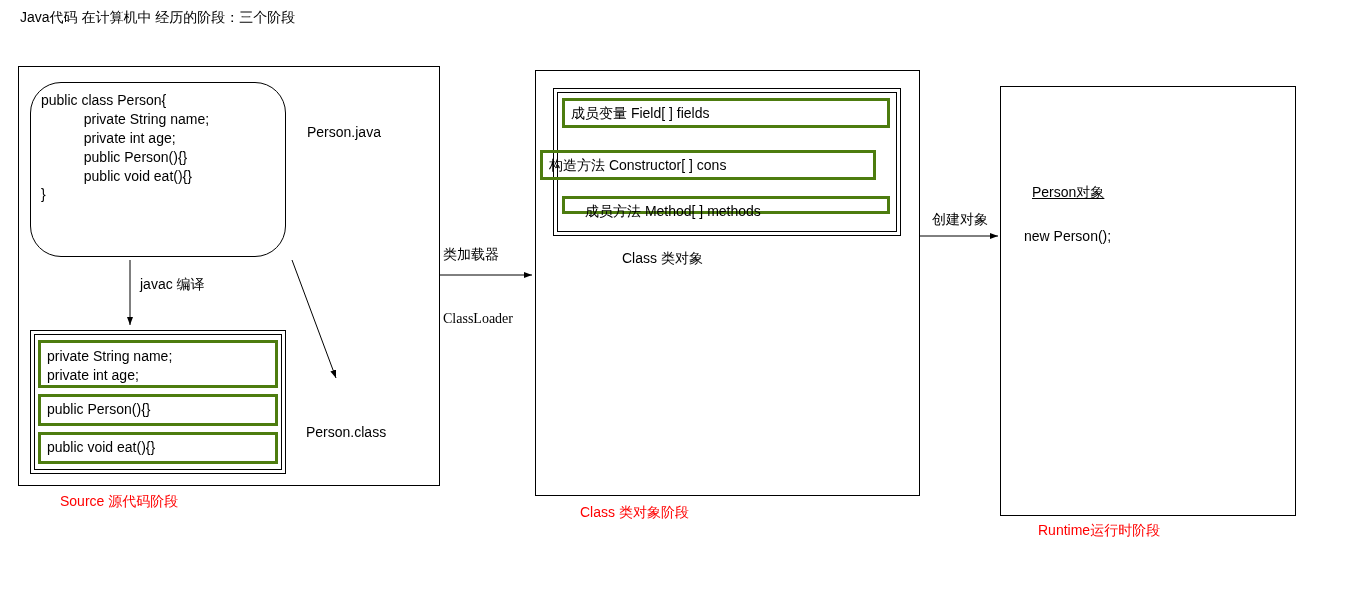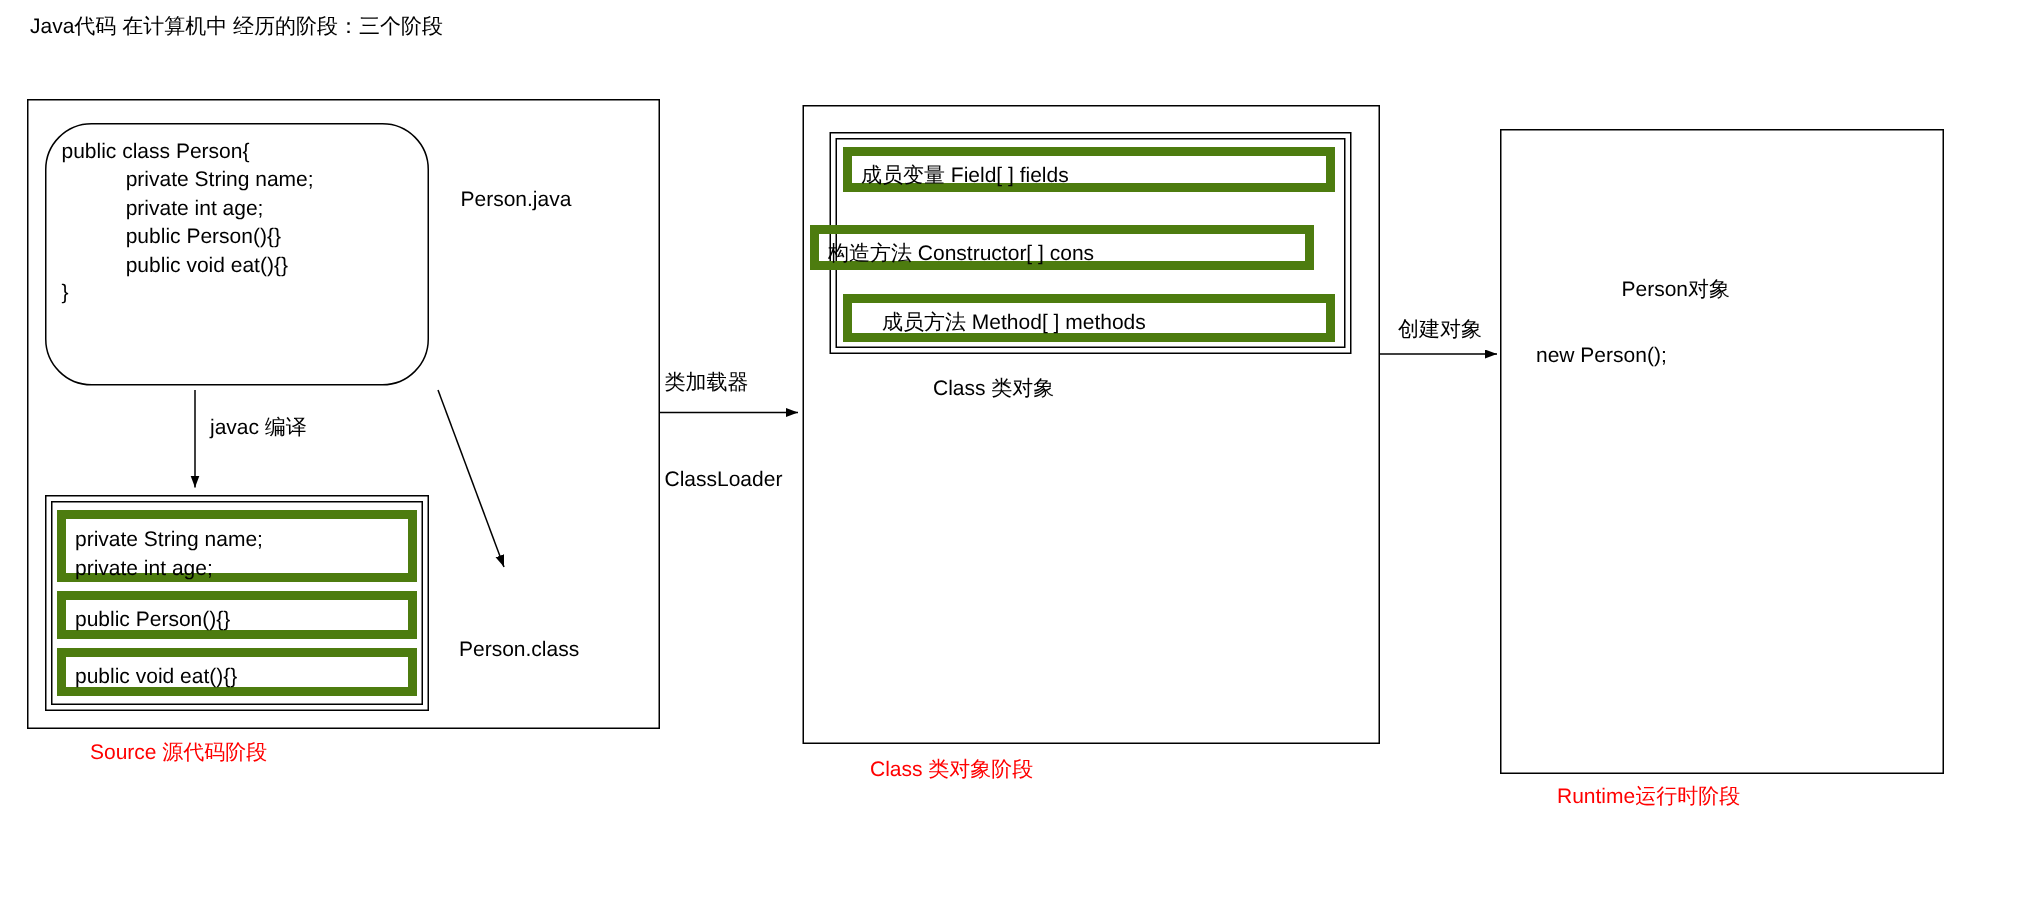--- a/index.html
+++ b/index.html
@@ -27,21 +27,21 @@
     position: absolute;
     padding: 3px;
   }
   .double-box > .dbl-inner {
     border: 1px solid #000;
     width: 100%;
     height: 100%;
     box-sizing: border-box;
   }
   .cell {
-    border: 6px solid #4d7c0f;
+    border: 3px solid #4d7c0f;
     position: absolute;
     padding: 4px 6px;
     box-sizing: border-box;
   }
   .red { color: #f00; }
   svg.arrows { position: absolute; top: 0; left: 0; pointer-events: none; }
   .code-line { white-space: pre; }
 </style>
 </head>
 <body>
@@ -78,46 +78,46 @@
 <div class="cell" style="left:38px; top:394px; width:240px; height:32px;">
   <span>public Person(){}</span>
 </div>
 <div class="cell" style="left:38px; top:432px; width:240px; height:32px;">
   <span>public void eat(){}</span>
 </div>
 
 <div class="abs red" style="left:60px; top:493px;">Source 源代码阶段</div>
 
 <div class="abs" style="left:443px; top:246px;">类加载器</div>
-<div class="abs" style="left:443px; top:311px;">ClassLoader</div>
+<div class="abs" style="left:443px; top:311px;font-family:Liberation Serif, serif;">ClassLoader</div>
 
 <div class="outer-box" style="left:535px; top:70px; width:383px; height:424px;"></div>
 
 <div class="double-box" style="left:553px; top:88px; width:348px; height:148px; box-sizing:border-box;">
   <div class="dbl-inner"></div>
 </div>
 <div class="cell" style="left:562px; top:98px; width:328px; height:30px;">
   <span>成员变量  Field[ ] fields</span>
 </div>
 <div class="cell" style="left:540px; top:150px; width:336px; height:30px;">
   <span>构造方法  Constructor[ ] cons</span>
 </div>
-<div class="cell" style="left:562px; top:196px; width:328px; height:32px;padding-left:20px;">
+<div class="cell" style="left:562px; top:196px; width:328px; height:18px;padding-left:20px;">
   <span>成员方法 Method[ ] methods</span>
 </div>
 
 <div class="abs" style="left:622px; top:250px;">Class 类对象</div>
 
 <div class="abs red" style="left:580px; top:504px;">Class 类对象阶段</div>
 
 <div class="abs" style="left:932px; top:211px;">创建对象</div>
 
 <div class="outer-box" style="left:1000px; top:86px; width:294px; height:428px;"></div>
 
-<div class="abs" style="left:1081px; top:184px;">Person对象</div>
+<div class="abs" style="left:1032px; top:184px;text-decoration:underline;">Person对象</div>
 <div class="abs" style="left:1024px; top:228px;">new Person();</div>
 
 <div class="abs red" style="left:1038px; top:522px;">Runtime运行时阶段</div>
 
 <svg class="arrows" width="1360" height="602">
   <defs>
     <marker id="ah" markerWidth="10" markerHeight="10" refX="8" refY="3" orient="auto">
       <path d="M0,0 L8,3 L0,6 Z" fill="#000"></path>
     </marker>
   </defs>

